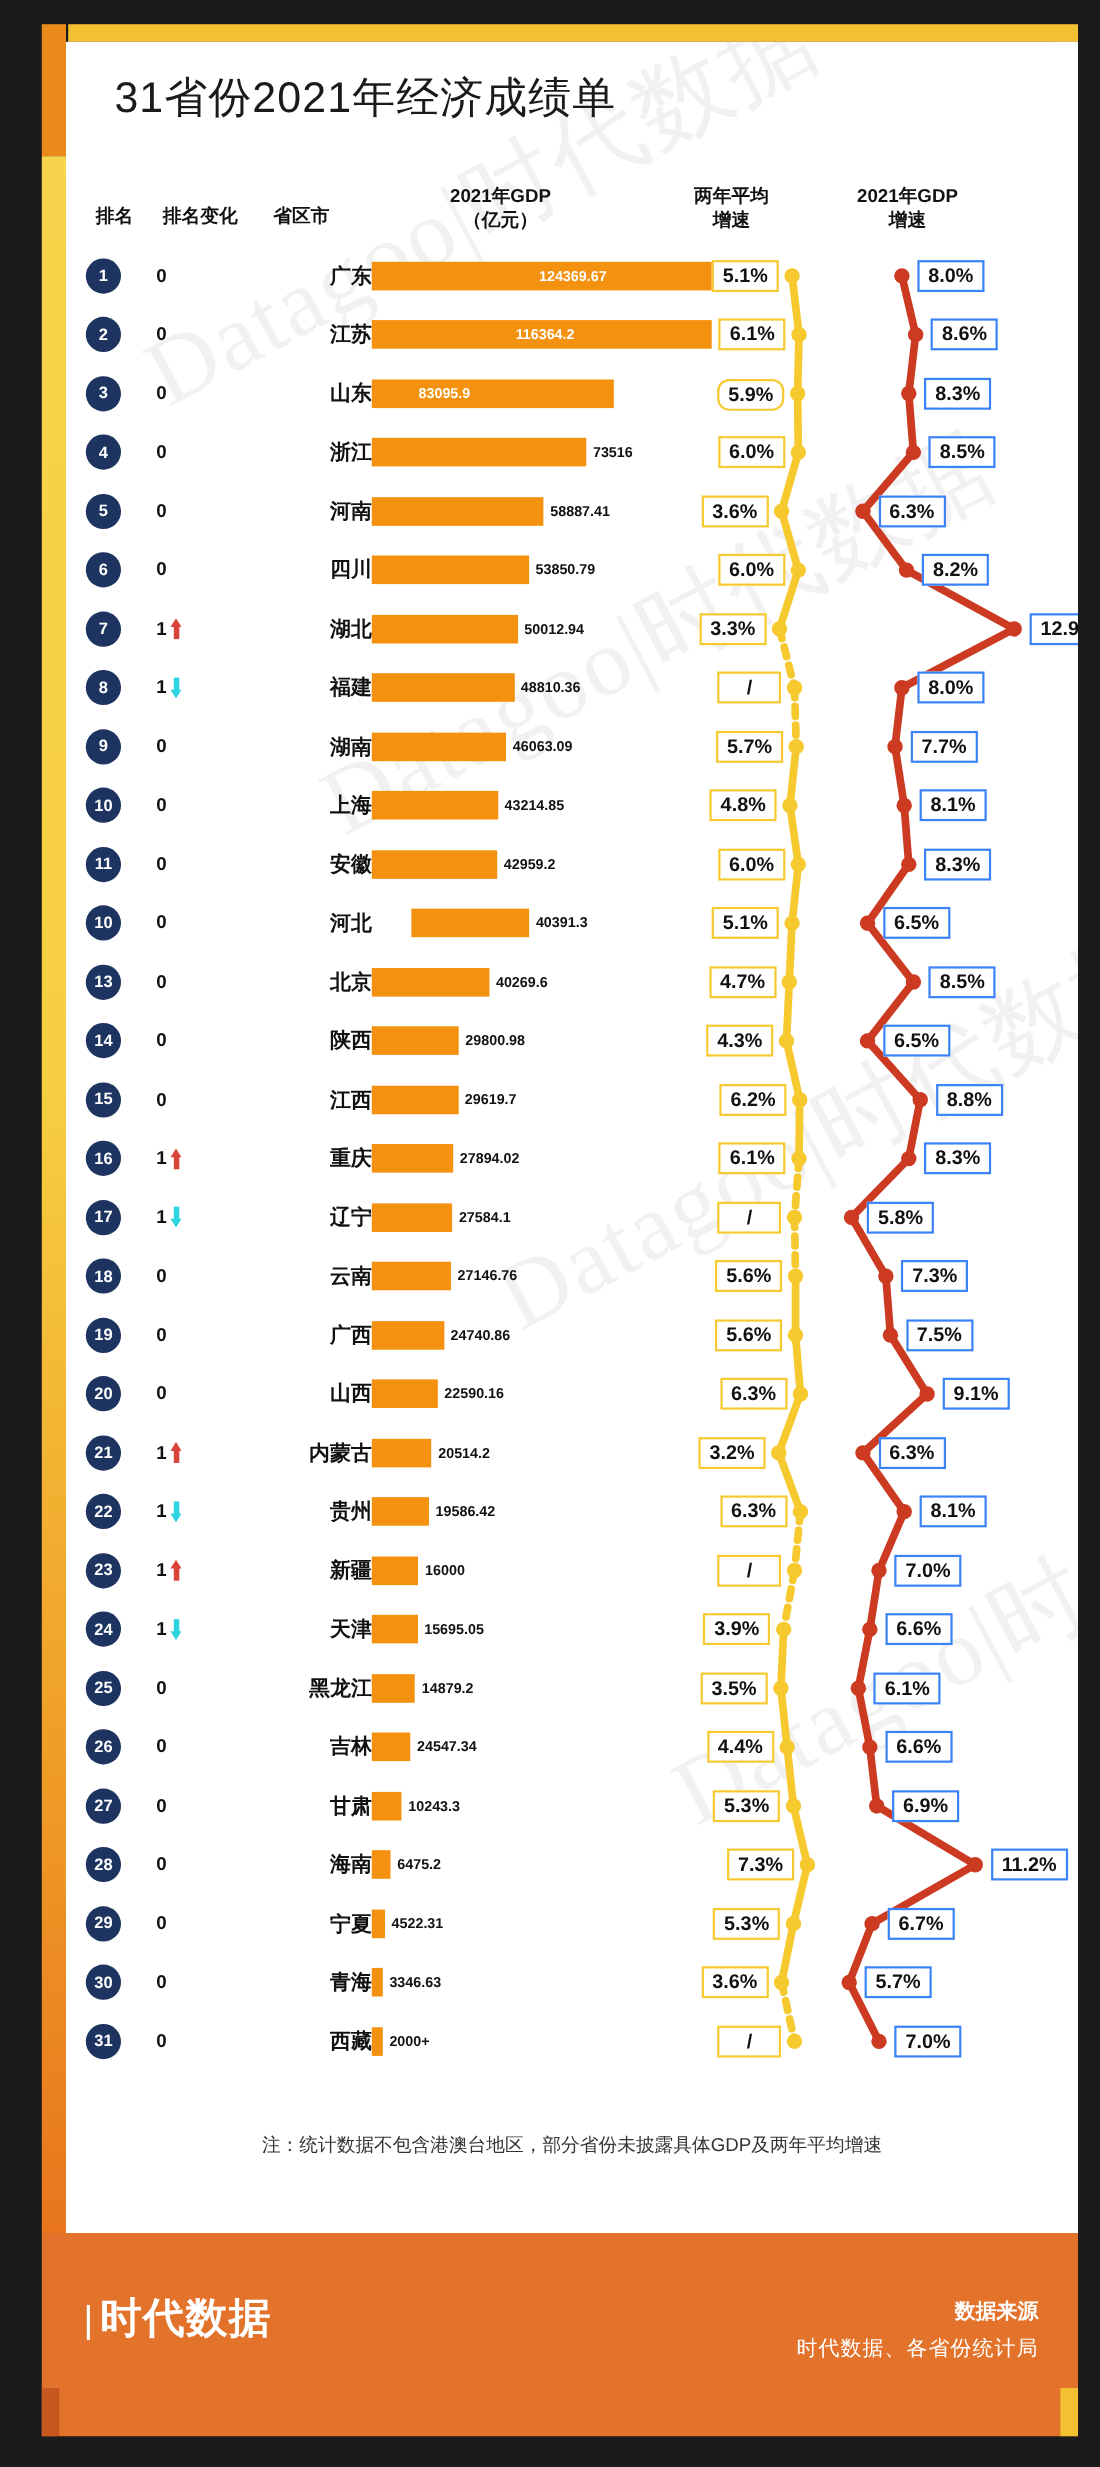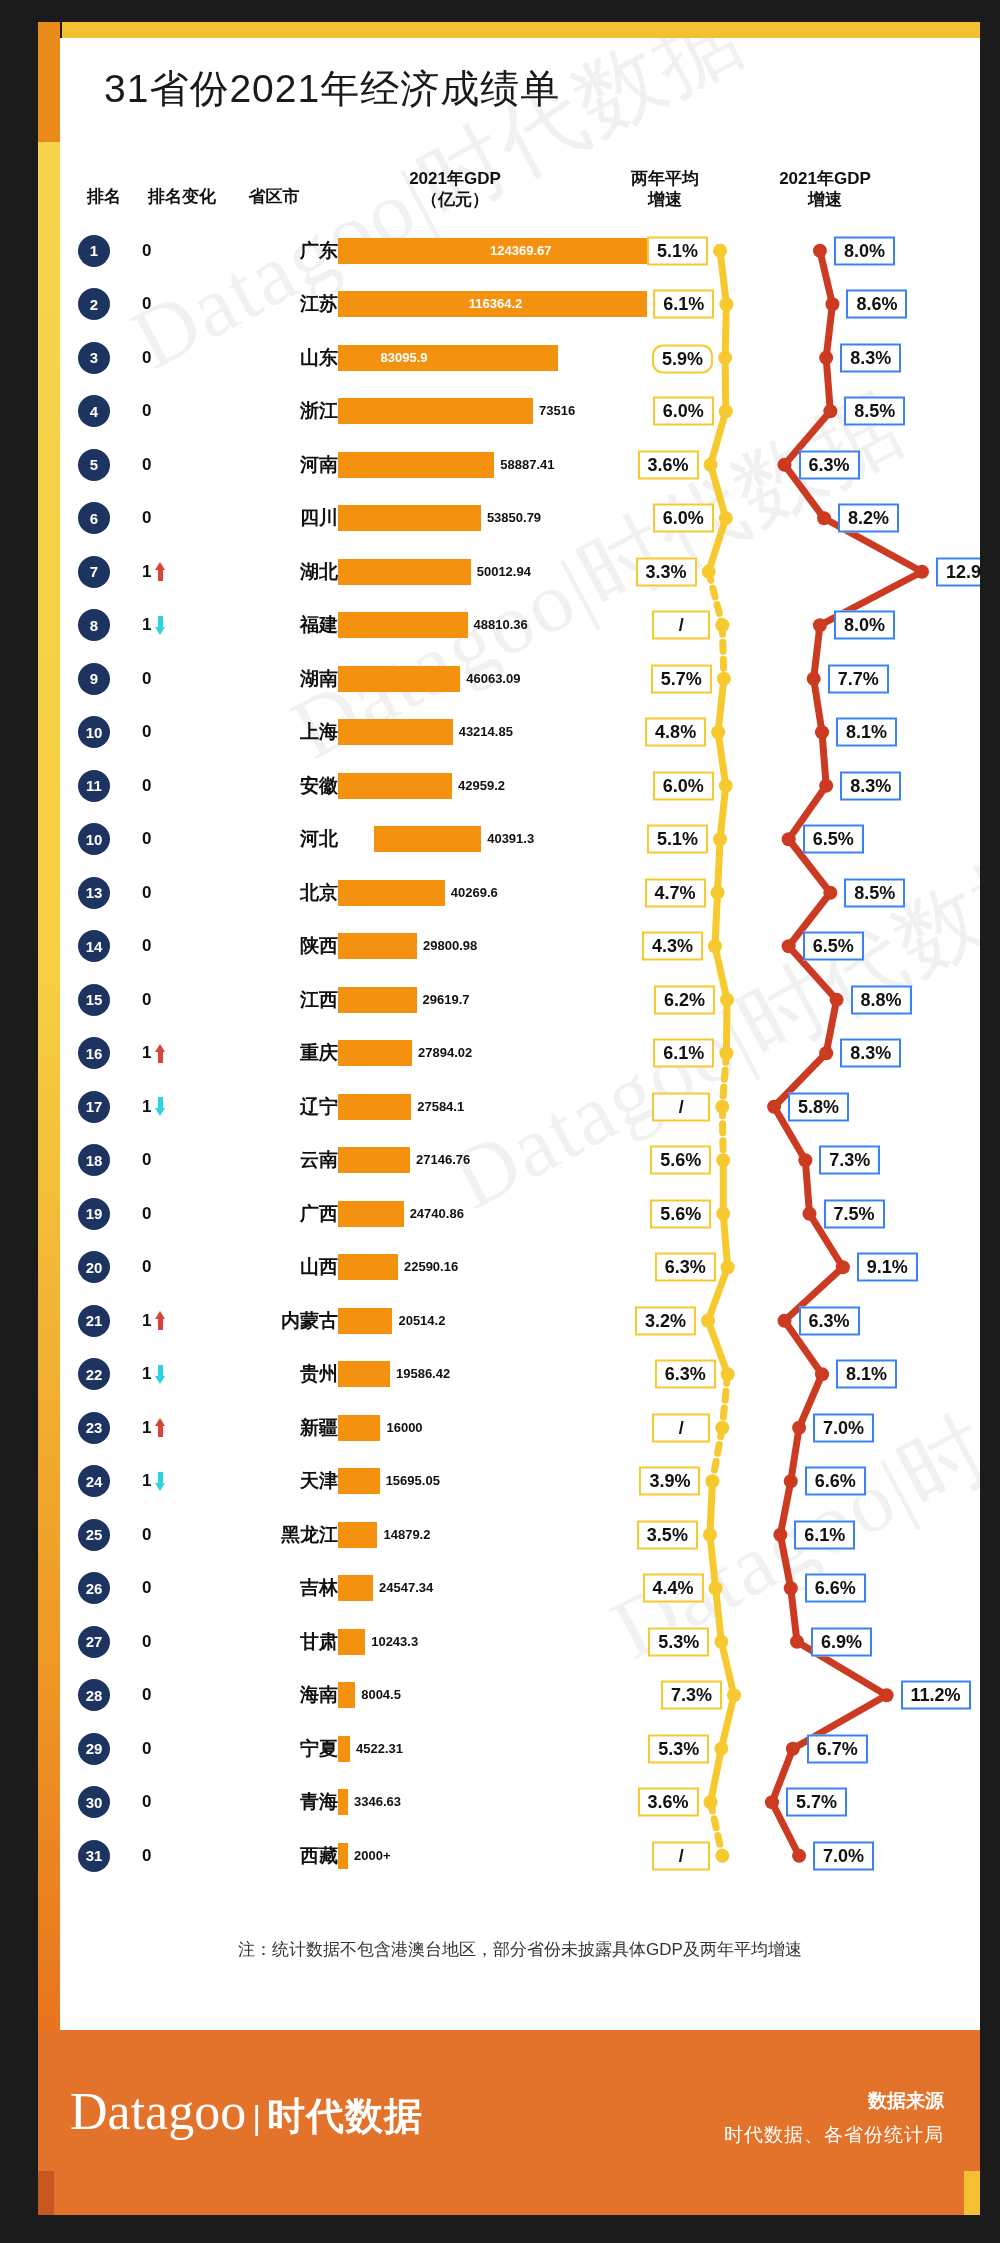--- a/index.html
+++ b/index.html
@@ -727,21 +727,21 @@
           <div class="rank-badge">28</div>
           <div class="chg">
             <span>0</span>
           </div>
           <div class="prov-wrap">
             <span class="prov">海南</span>
           </div>
           <div class="bar-area" style="width:187.1811664371225px;position:absolute;">
             <div style="position:relative;height:26px;">
               <div class="gbar" style="width:17.181166437122492px;background:#F4910E;"></div>
-              <span class="gval">8004.5</span>
+              <span class="gval">6475.2</span>
             </div>
           </div>
         </div>
         <div class="row">
           <div class="rank-badge">29</div>
           <div class="chg">
             <span>0</span>
           </div>
           <div class="prov-wrap">
             <span class="prov">宁夏</span>
@@ -847,21 +847,20 @@
       <div class="lbl avg" style="top: 1764.25px; left: 638.537px; transform: translate(-100%, -50%); border-color: rgb(246, 201, 47); min-width: 58px;">3.6%</div>
       <div class="lbl grow" style="top: 1764.25px; left: 726px;">5.7%</div>
       <div class="lbl avg" style="top: 1817.75px; left: 650.3px; transform: translate(-100%, -50%); border-color: rgb(246, 201, 47); min-width: 58px;">/</div>
       <div class="lbl grow" style="top: 1817.75px; left: 753.083px;">7.0%</div>
     </div>
 
   <div class="footer">
     <div class="footer-inner">
       <div class="footer-tab-l"></div>
       <div class="brand">
-        <span class="brand-main">Datagoo</span>
         <span class="brand-sep">|</span>
         <span class="brand-cn">时代数据</span>
       </div>
       <div class="src">
         <div class="src-title">数据来源</div>
         <div class="src-body">时代数据、各省份统计局</div>
       </div>
       <div class="footer-tab"></div>
     </div>
   </div>

